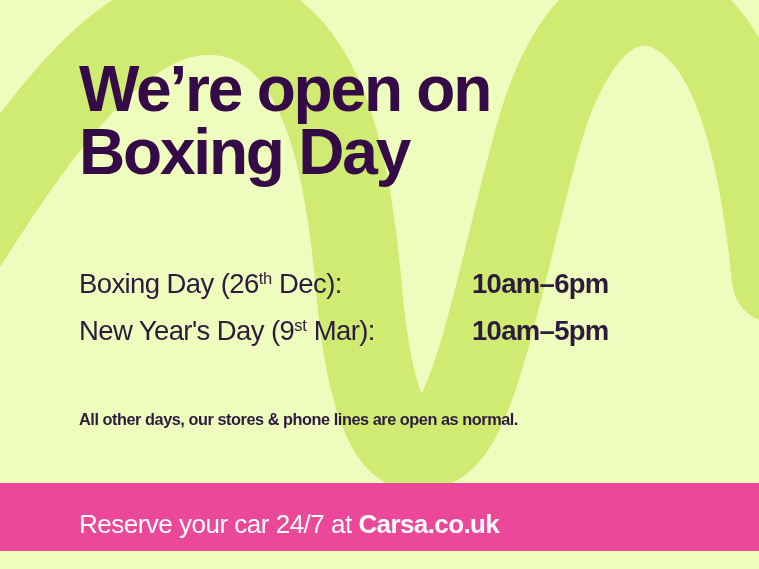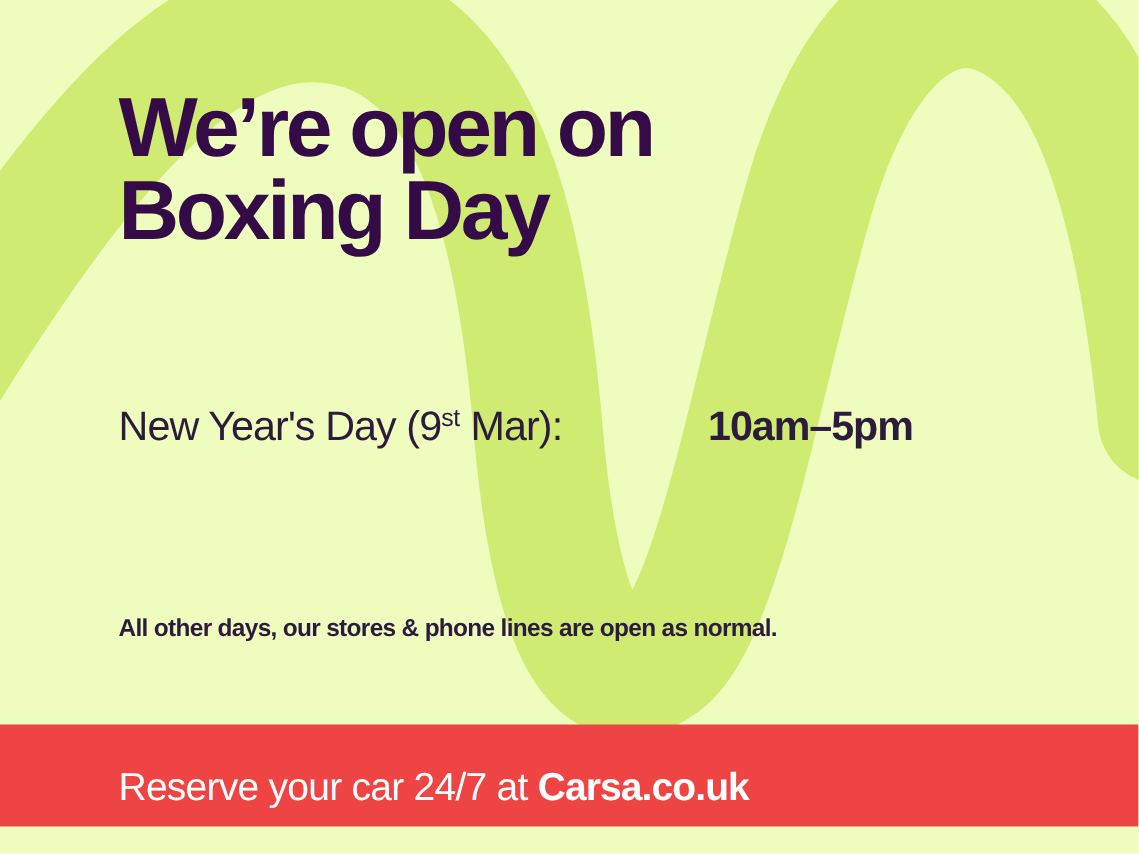--- a/index.html
+++ b/index.html
@@ -40,21 +40,21 @@
     width: 759px;
     height: 569px;
   }
 
   .headline {
     position: absolute;
     left: 79px;
     top: 58px;
     width: 620px;
     margin: 0;
-    font-size: 56px;
+    font-size: 64px;
     line-height: 0.98;
     font-weight: 700;
     letter-spacing: -2.2px;
     color: #340a47;
     white-space: pre-line;
   }
 
   .schedule {
     position: absolute;
     left: 79px;
@@ -99,21 +99,21 @@
     color: #2d1b3d;
     white-space: nowrap;
   }
 
   .cta-bar {
     position: absolute;
     left: 0;
     top: 483px;
     width: 759px;
     height: 68px;
-    background: #ef4444;
+    background: #ec4899;
   }
   .cta-text {
     position: absolute;
     left: 79px;
     top: 26px;
     margin: 0;
     font-size: 26px;
     font-weight: 400;
     letter-spacing: -0.5px;
     color: #ffffff;
@@ -140,20 +140,24 @@
   </svg>
 
   <div class="content">
 
     <h1 class="headline">We’re open on
 Boxing Day</h1>
 
     <table class="schedule">
       <tbody>
         <tr>
+          <td class="sched-label"><span>Boxing Day (26</span><span class="sup">th</span><span> Dec):</span></td>
+          <td class="sched-time">10am–6pm</td>
+        </tr>
+        <tr>
           <td class="sched-label"><span>New Year's Day (9</span><span class="sup">st</span><span> Mar):</span></td>
           <td class="sched-time">10am–5pm</td>
         </tr>
       </tbody>
     </table>
 
     <p class="fineprint">All other days, our stores &amp; phone lines are open as normal.</p>
 
     <div class="cta-bar">
       <p class="cta-text"><span>Reserve your car 24/7 at </span><span class="cta-brand">Carsa.co.uk</span></p>

